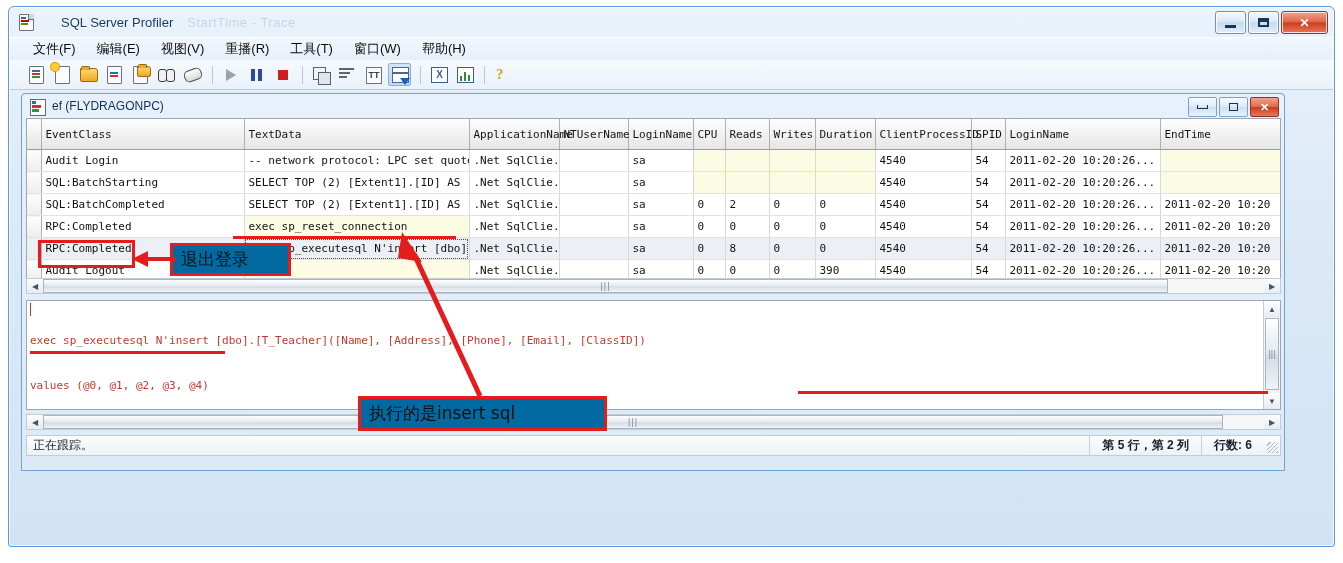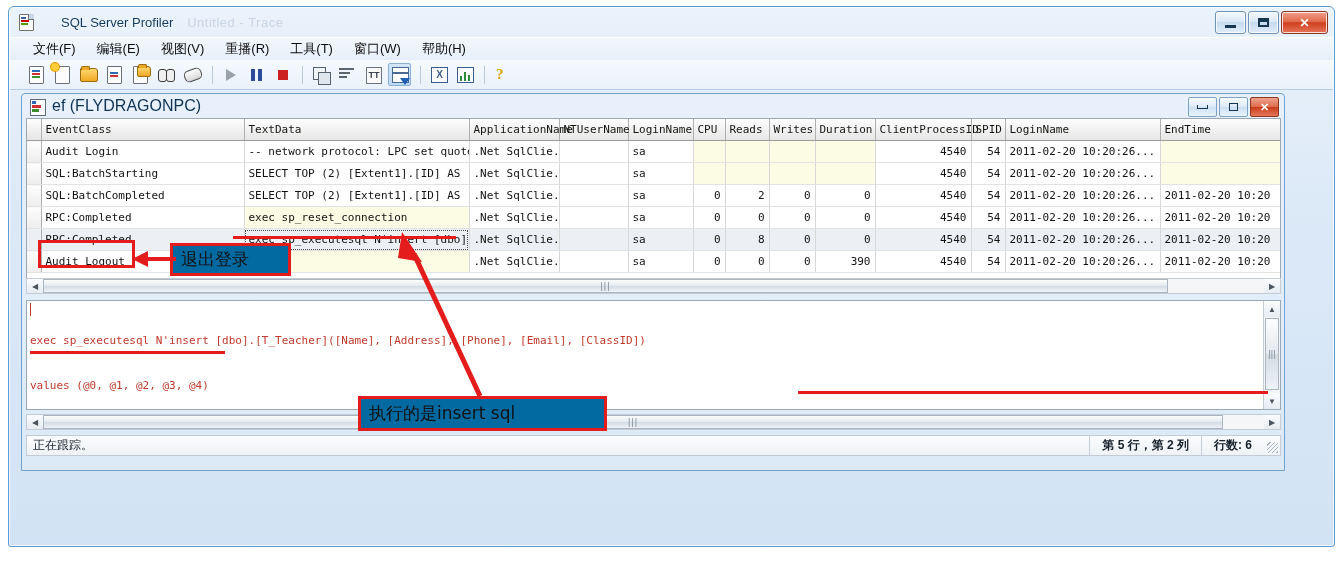--- a/index.html
+++ b/index.html
@@ -108,47 +108,47 @@
     border:1px solid #6ea3d2;border-radius:4px 4px 0 0;
     background:linear-gradient(180deg,#e8f1fb 0%,#dceaf7 100%);
     box-sizing:border-box;
   }
   #trace-titlebar{position:absolute;left:0;top:0;width:100%;height:24px;display:flex;align-items:center;}
   #trace-icon{width:16px;height:15px;margin-left:8px;margin-right:6px;position:relative;flex:0 0 auto;}
   #trace-icon .sheet{position:absolute;left:0;top:0;width:14px;height:15px;background:#fdfdfd;border:1px solid #5e6b78;}
   #trace-icon .b1{position:absolute;left:2px;top:2px;width:4px;height:3px;background:#2d6ab5;}
   #trace-icon .b2{position:absolute;left:2px;top:6px;width:9px;height:3px;background:#cf3030;}
   #trace-icon .b3{position:absolute;left:2px;top:10px;width:7px;height:3px;background:#3f8f30;}
-  #trace-title{font-size:16px;color:#0f3255;white-space:nowrap;}
+  #trace-title{font-size:12px;color:#0f3255;white-space:nowrap;}
   #trace-winbtns{position:absolute;right:5px;top:3px;display:flex;gap:2px;}
   .twb{width:27px;height:18px;border:1px solid #7fa2c4;border-radius:2px;
     background:linear-gradient(180deg,#f6fbff,#dceaf8 50%,#cbdff2 51%,#e8f3fd);
     display:flex;align-items:center;justify-content:center;}
   .twb.close{background:linear-gradient(180deg,#f0a28e,#df6c4d 48%,#cb3c1b 52%,#e5775b);border-color:#8a3520;color:#fff;font-weight:bold;font-size:11px;}
   .twb .min{width:9px;height:3px;border:1px solid #17364f;border-top:none;}
   .twb .max{width:9px;height:8px;border:1.5px solid #17364f;box-sizing:border-box;}
 
   
   #grid-wrap{
     position:absolute;left:4px;top:24px;width:1255px;height:176px;
     background:#ffffff;border:1px solid #9aa8b5;box-sizing:border-box;overflow:hidden;
   }
   table.grid{border-collapse:collapse;table-layout:fixed;width:1269px;font-family:"DejaVu Sans Mono","Liberation Mono",monospace;font-size:11px;}
   table.grid th{
     background:linear-gradient(180deg,#fefefe 0%,#f0f0f0 55%,#e6e6e6 100%);
     border-right:1px solid #b0b0b0;border-bottom:1px solid #9c9c9c;
-    height:21px;padding:0 4px;text-align:left;font-weight:normal;color:#14140f;white-space:nowrap;
+    height:30px;padding:0 4px;text-align:left;font-weight:normal;color:#14140f;white-space:nowrap;
   }
   table.grid th.rowhdr{width:14px;padding:0;}
   table.grid td{
     border-right:1px solid #d8d8d8;border-bottom:1px solid #e2e2e2;
     height:21px;padding:0 4px;white-space:nowrap;overflow:hidden;color:#111;
   }
   table.grid td.rowhdr{background:linear-gradient(180deg,#fdfdfd,#ededed);border-right:1px solid #b0b0b0;padding:0;}
-  td.num{text-align:right;}
+  td.num{}
   tr.sel td{background:#eceff3 !important;}
   td.hl{background:#fcfbe3;}
   td.focusbox{outline:1px dotted #4a4a4a;outline-offset:-2px;}
 
   
   .hsb{
     position:absolute;height:16px;background:#f0f0f0;border:1px solid #c3ccd5;box-sizing:border-box;
     display:flex;align-items:center;
   }
   .hsb .arr{width:16px;height:14px;display:flex;align-items:center;justify-content:center;
@@ -220,21 +220,21 @@
 
   <div id="title-bar">
     <div id="app-icon">
       <div class="sheet"></div>
         <div class="bar1"></div>
         <div class="bar2"></div>
         <div class="bar3"></div>
         <div class="fold"></div>
     </div>
     <span id="app-title">SQL Server Profiler</span>
-    <span id="app-title-ghost">Untitled - Trace</span>
+    <span id="app-title-ghost">StartTime - Trace</span>
     <div id="win-buttons">
       <div class="winbtn">
           <span class="min"></span>
         </div>
       <div class="winbtn">
           <span class="max">
             <i></i>
           </span>
         </div>
       <div class="winbtn close">

